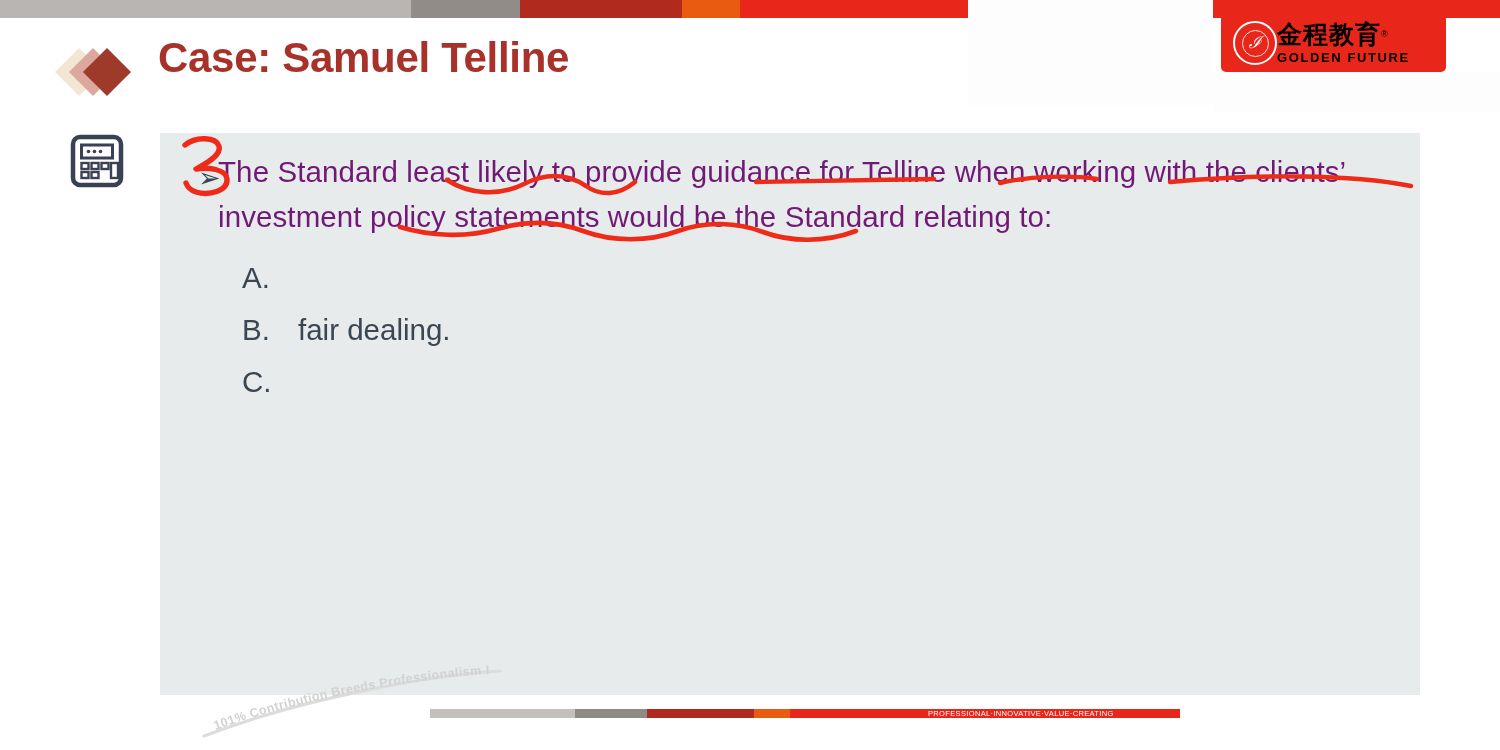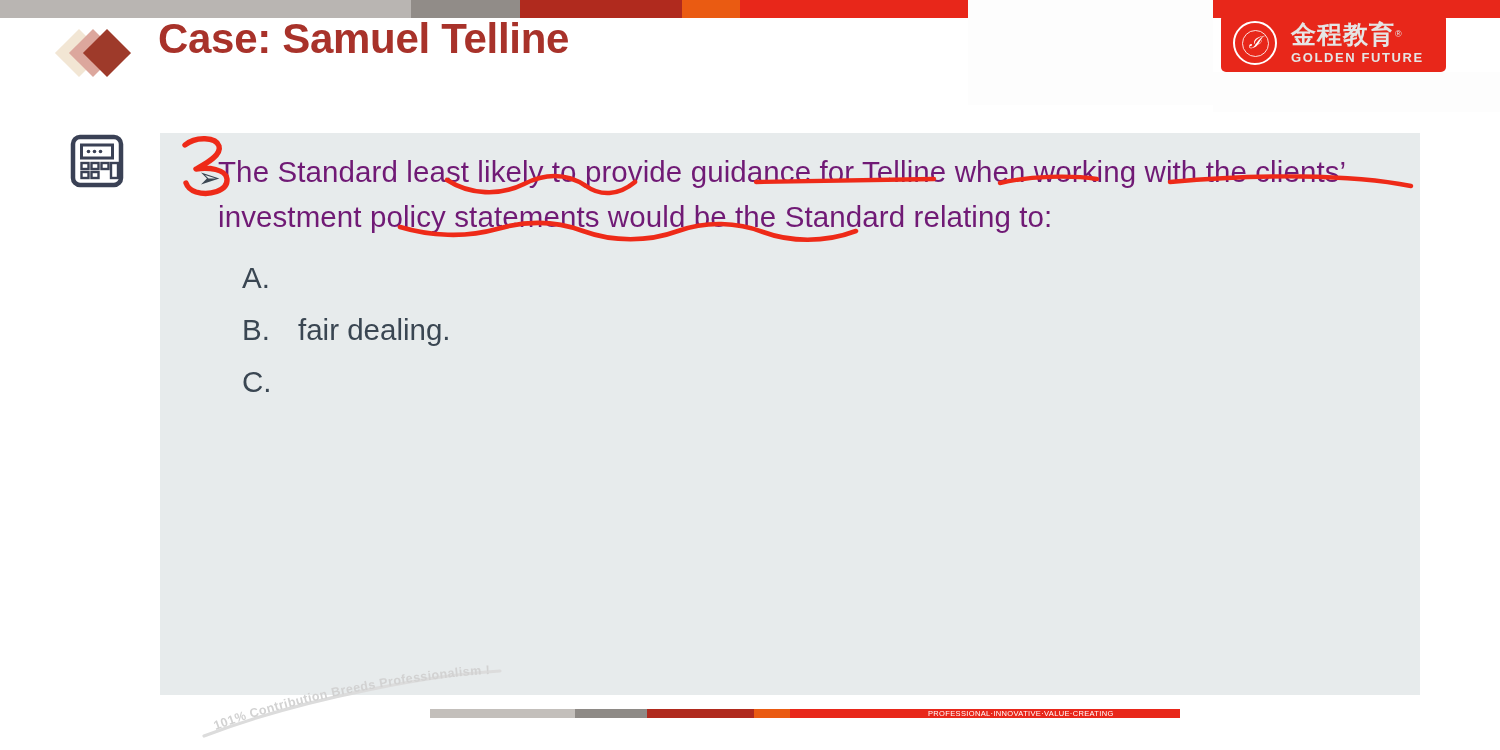--- a/index.html
+++ b/index.html
@@ -56,22 +56,22 @@
     justify-content: center;
     font-family: "Liberation Serif", serif;
     font-style: italic;
     font-size: 17px;
     color: #ffffff;
     line-height: 1;
     padding-bottom: 2px;
     box-sizing: border-box;
   }
   #logo-text-wrap {
-    margin-left: 14px;
-    color: #e5e5e5;
+    margin-left: 0;
+    color: #000000;
     line-height: 1;
   }
   #logo-cn {
     font-size: 25px;
     font-weight: bold;
     letter-spacing: 1px;
     font-family: "DejaVu Sans", sans-serif;
     position: relative;
     display: inline-block;
   }
@@ -82,21 +82,21 @@
   #logo-en {
     font-size: 13px;
     font-weight: bold;
     letter-spacing: 1.6px;
     margin-top: 4px;
   }
 
   
   #title-row {
     position: absolute;
-    left: 0; top: 15px;
+    left: 0; top: 34px;
     width: 1200px; height: 72px;
   }
   #diamond-mark {
     position: absolute;
     left: 60px; top: 10px;
     width: 90px; height: 56px;
   }
   #diamond-mark span {
     position: absolute;
     width: 34px; height: 34px;

